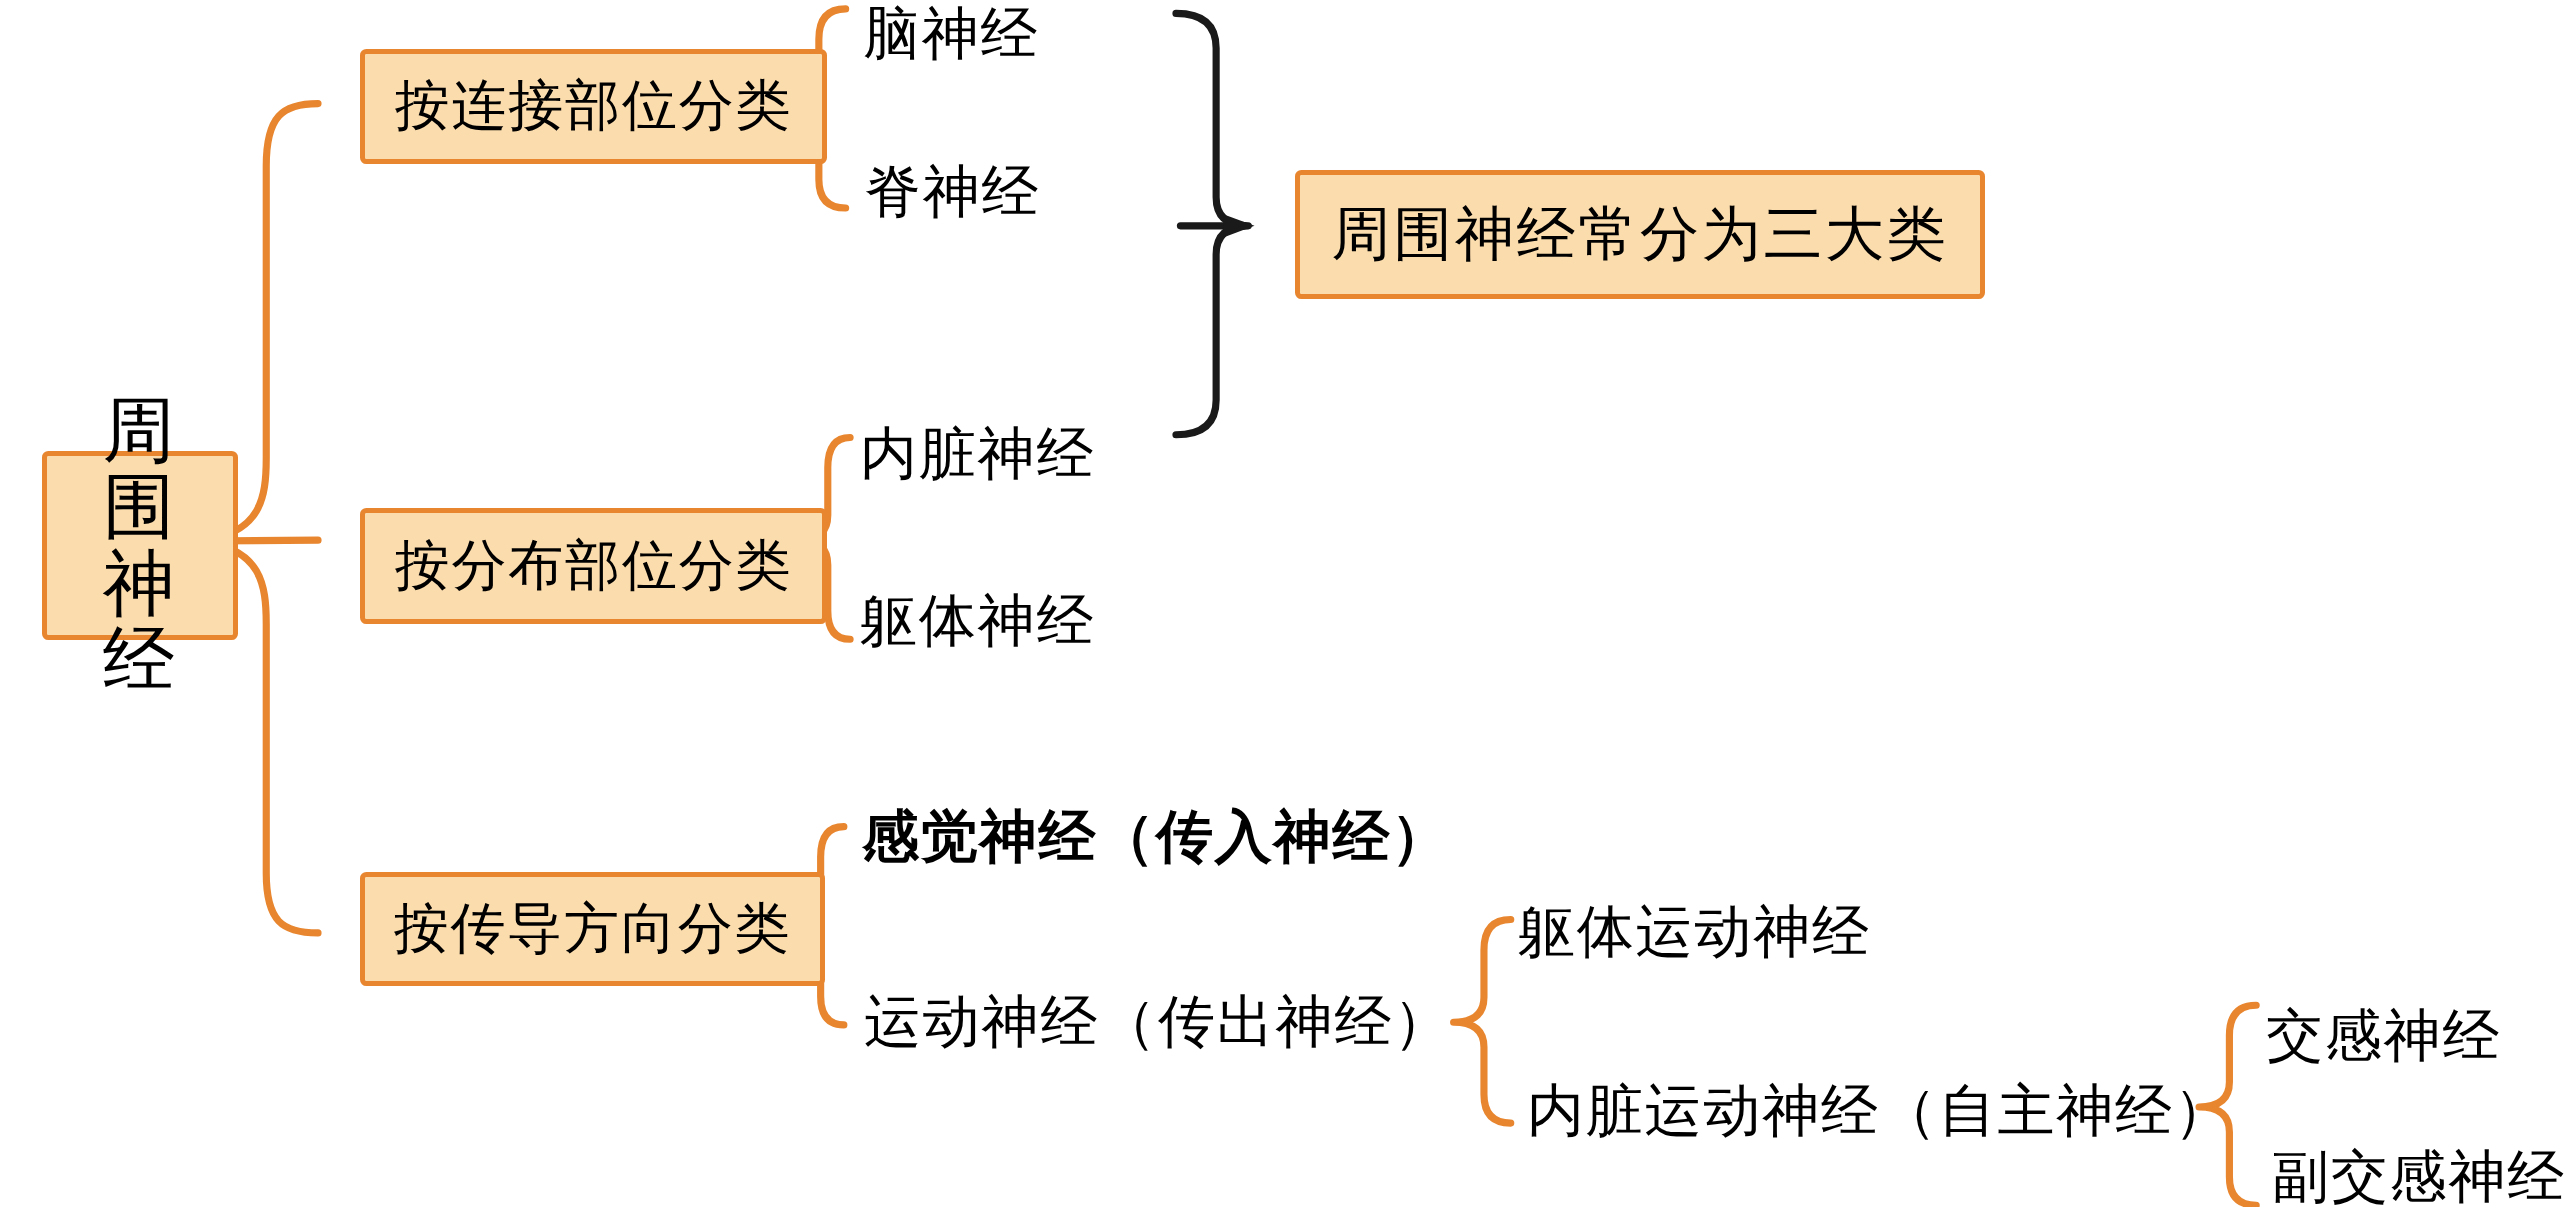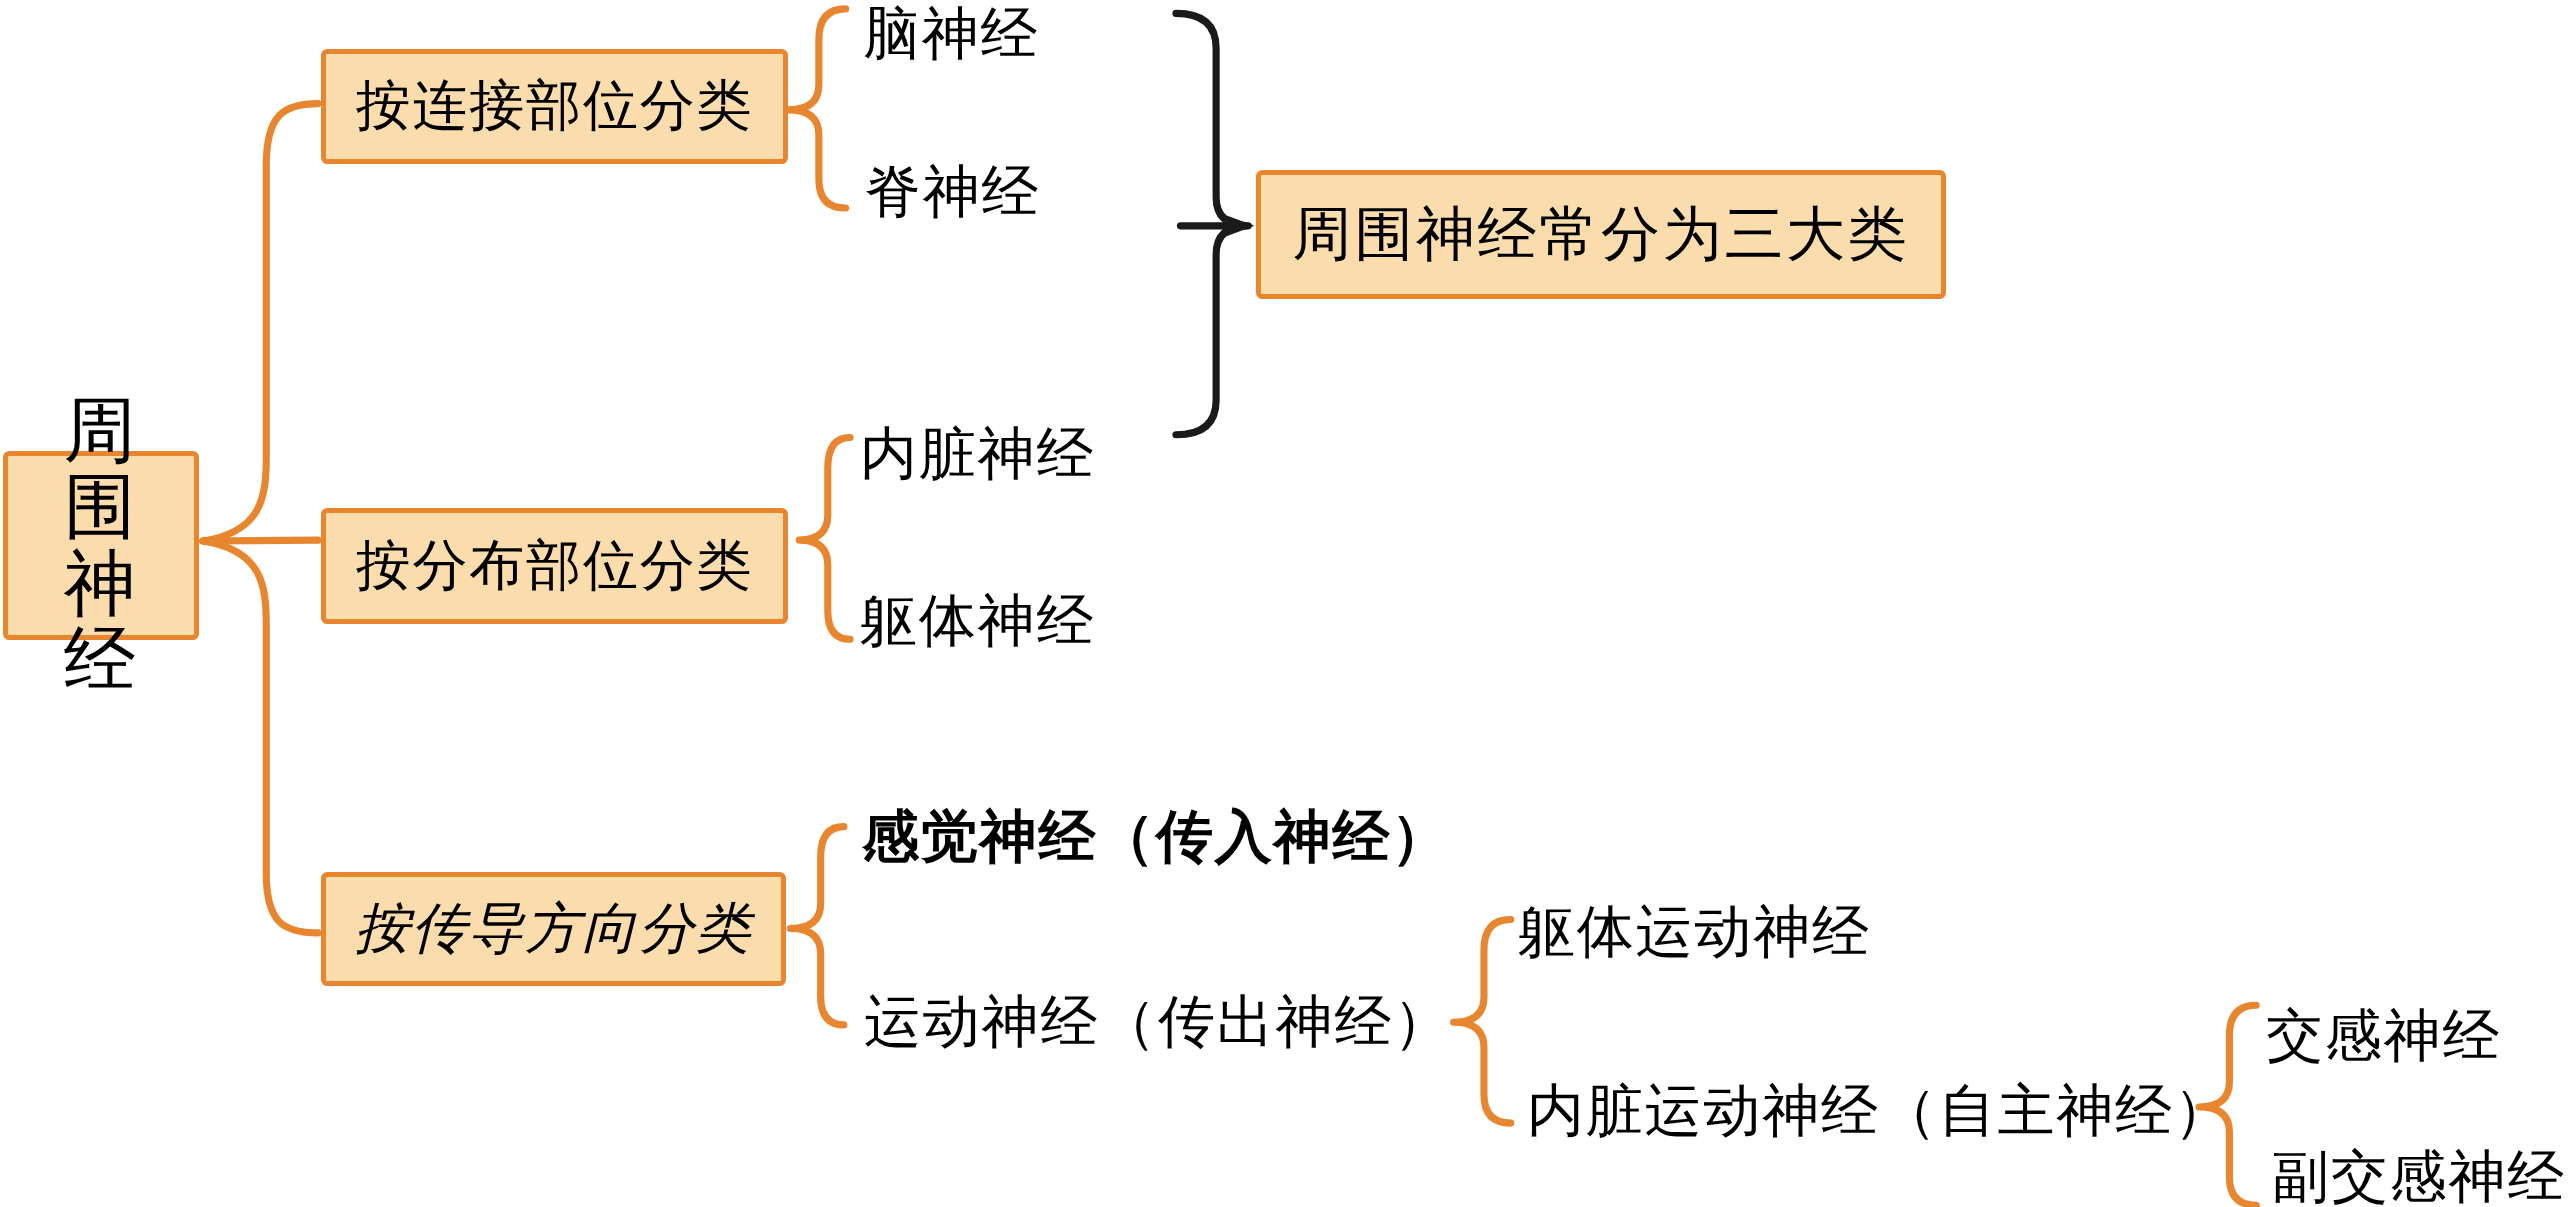--- a/index.html
+++ b/index.html
@@ -17,34 +17,35 @@
     box-sizing:border-box;
     background:#FBDCAD;
     border:5.4px solid #E8862F;
     border-radius:6.3px;
     display:flex;align-items:center;justify-content:center;
     text-align:center;
     font-size:55px;
     letter-spacing:1.8px;
     line-height:1.06;
     white-space:nowrap;
+    margin-left:39px;
   }
   .node.multiline{white-space:normal;}
   .leaf{
     position:absolute;
     font-size:57px;
     letter-spacing:1.8px;
     line-height:1;
     white-space:nowrap;
   }
   #root-box{left:2.7px;top:451px;width:196px;height:189px;font-size:72px;align-items:center;}
   #root-box .inner{width:125px;}
   #branch1-box{left:321px;top:49px;width:467px;height:115px;}
   #branch2-box{left:321px;top:508px;width:467px;height:116px;}
-  #branch3-box{left:321px;top:872px;width:465px;height:114px;font-style:italic;}
+  #branch3-box{left:321px;top:872px;width:465px;height:114px;}
   #summary-box{left:1256px;top:170px;width:690px;height:129px;font-size:59px;letter-spacing:2.7px;}
   #leaf-brain{left:863px;top:5.4px;}
   #leaf-spinal{left:864px;top:163px;}
   #leaf-visceral{left:860px;top:425px;}
   #leaf-somatic{left:860px;top:592px;}
   #leaf-sensory{left:862px;top:808px;font-weight:bold;}
   #leaf-motor{left:864px;top:993px;}
   #leaf-somatic-motor{left:1518px;top:908px;font-family:Liberation Mono, monospace;}
   #leaf-visceral-motor{left:1527px;top:1082px;}
   #leaf-sympathetic{left:2266px;top:1007px;}

